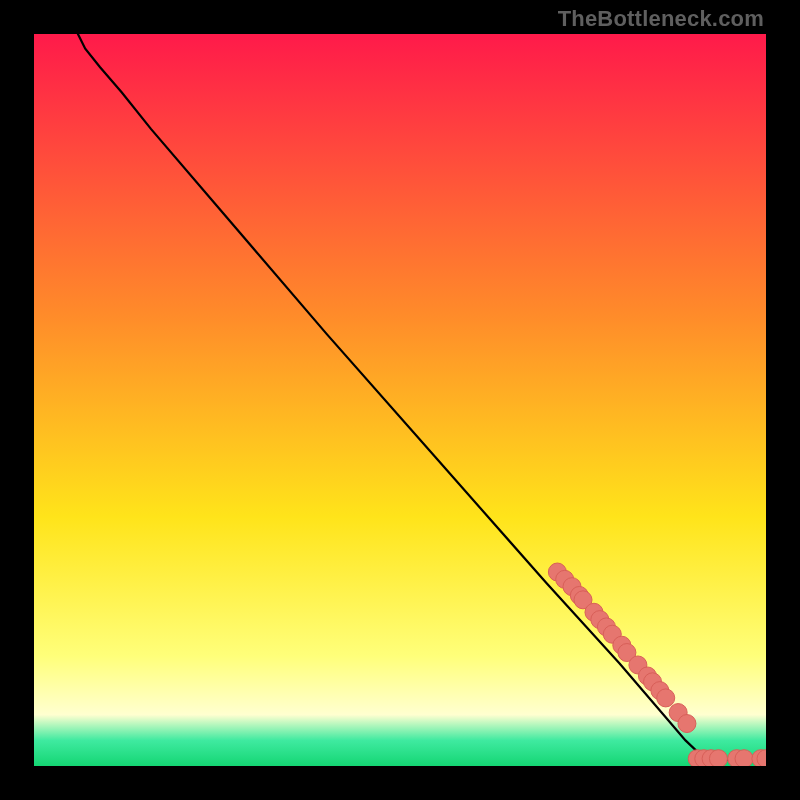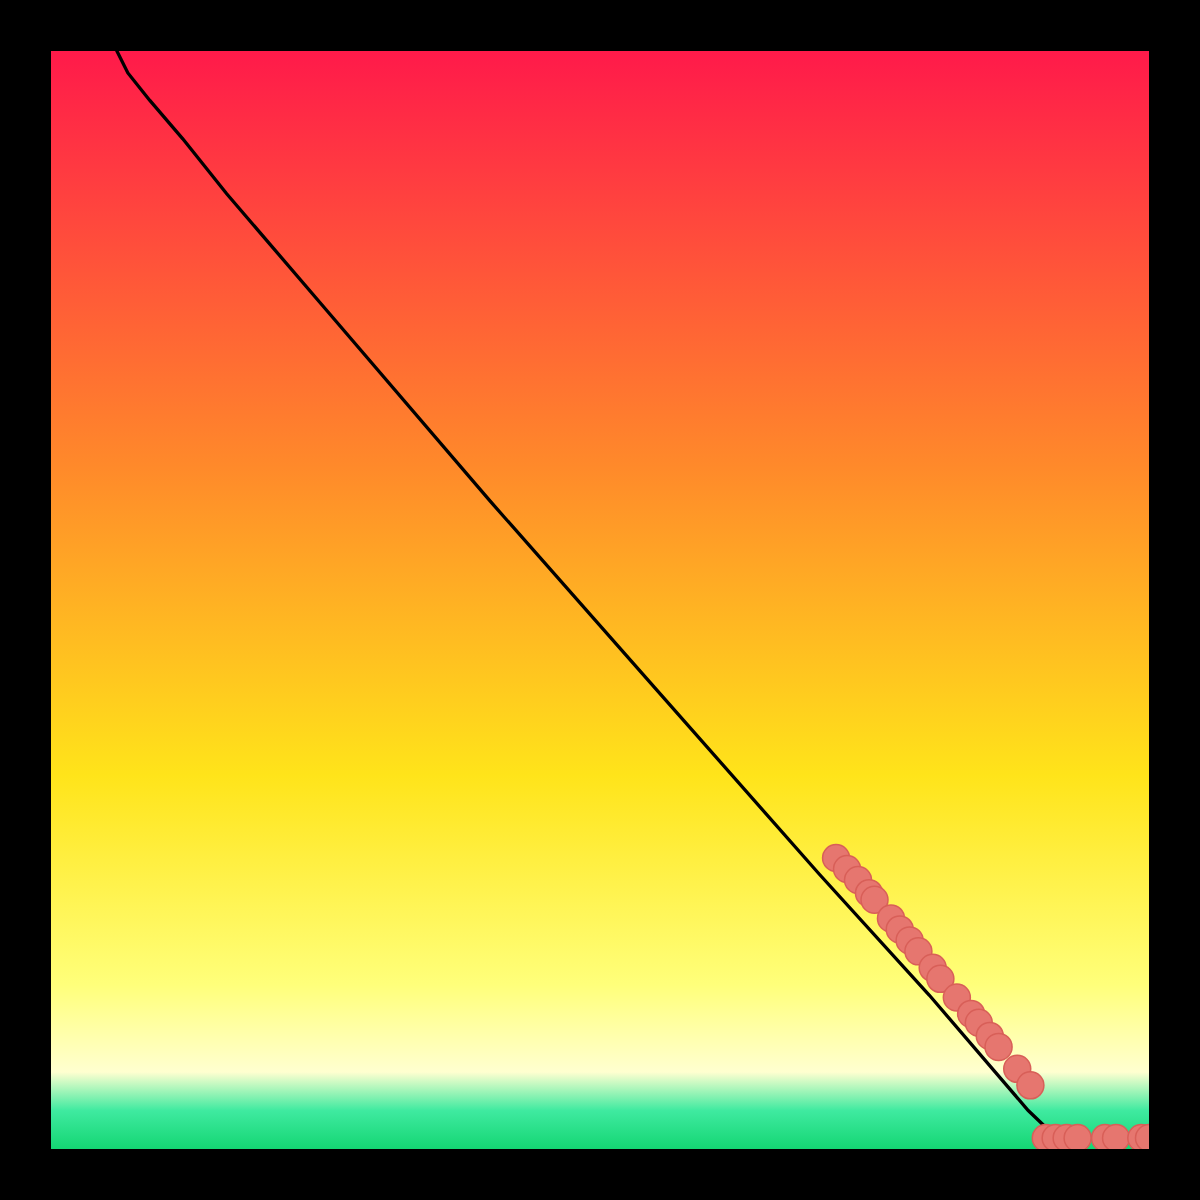--- a/index.html
+++ b/index.html
@@ -32,20 +32,21 @@
     color: #5f5f5f;
     font-size: 22px;
     font-weight: 600;
     letter-spacing: 0.2px;
   }
 </style>
 </head>
 <body>
 
 <div class="frame">
+  <div class="watermark">TheBottleneck.com</div>
   <div class="plot">
     <svg id="chart-svg" width="732" height="732" viewBox="0 0 732 732" preserveAspectRatio="none">
       <defs>
         <linearGradient id="bg-grad" x1="0" y1="0" x2="0" y2="1">
           <stop id="g0" offset="0%" stop-color="#ff1a4a"></stop>
           <stop id="g1" offset="38%" stop-color="#ff8a2a"></stop>
           <stop id="g2" offset="66%" stop-color="#ffe41a"></stop>
           <stop id="g3" offset="85%" stop-color="#ffff7a"></stop>
           <stop id="g4" offset="93%" stop-color="#ffffd0"></stop>
           <stop id="g5" offset="96.5%" stop-color="#3feaa0"></stop>

